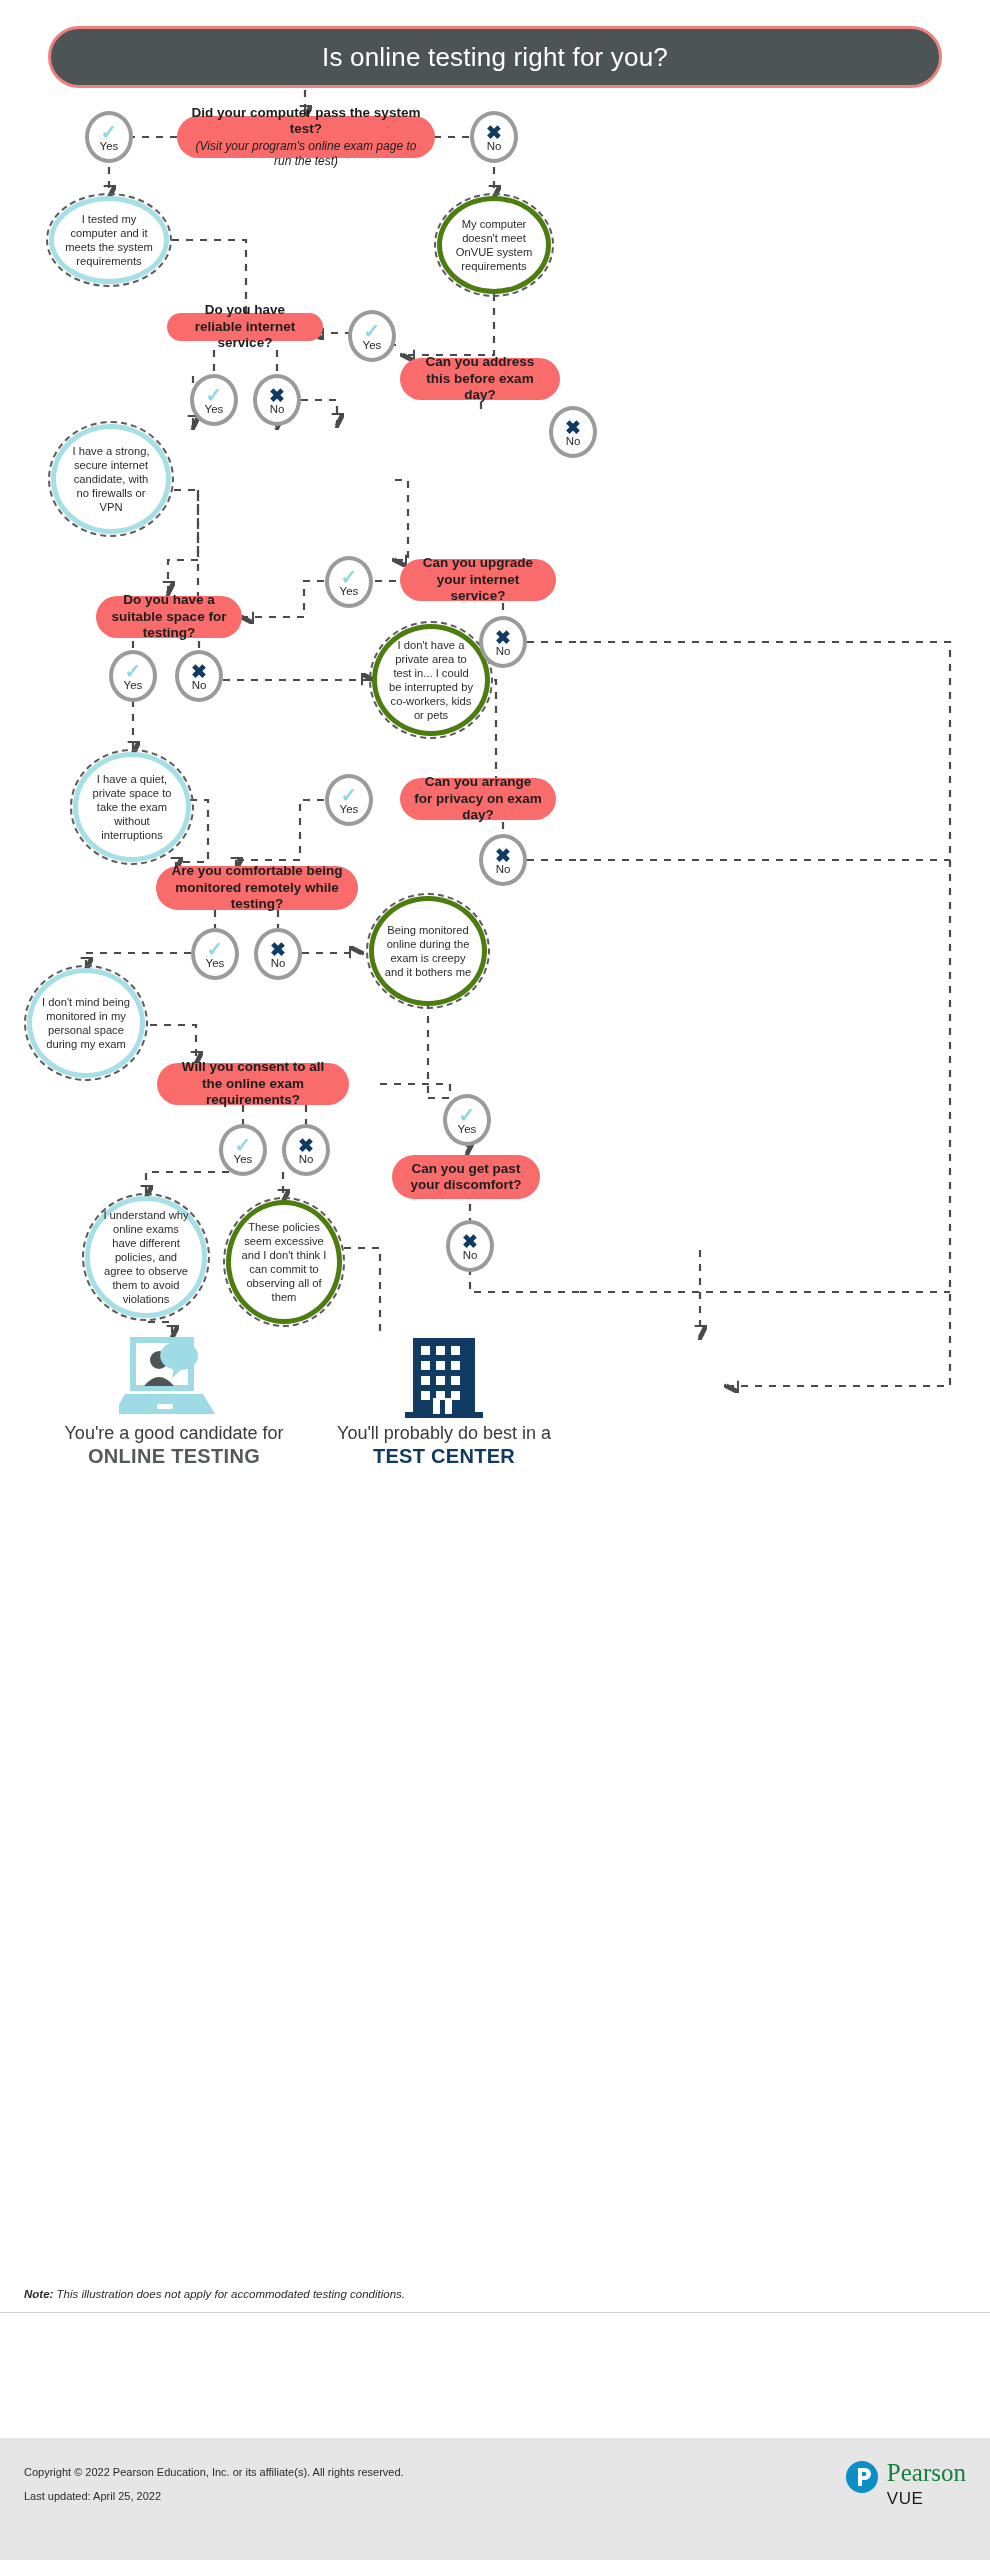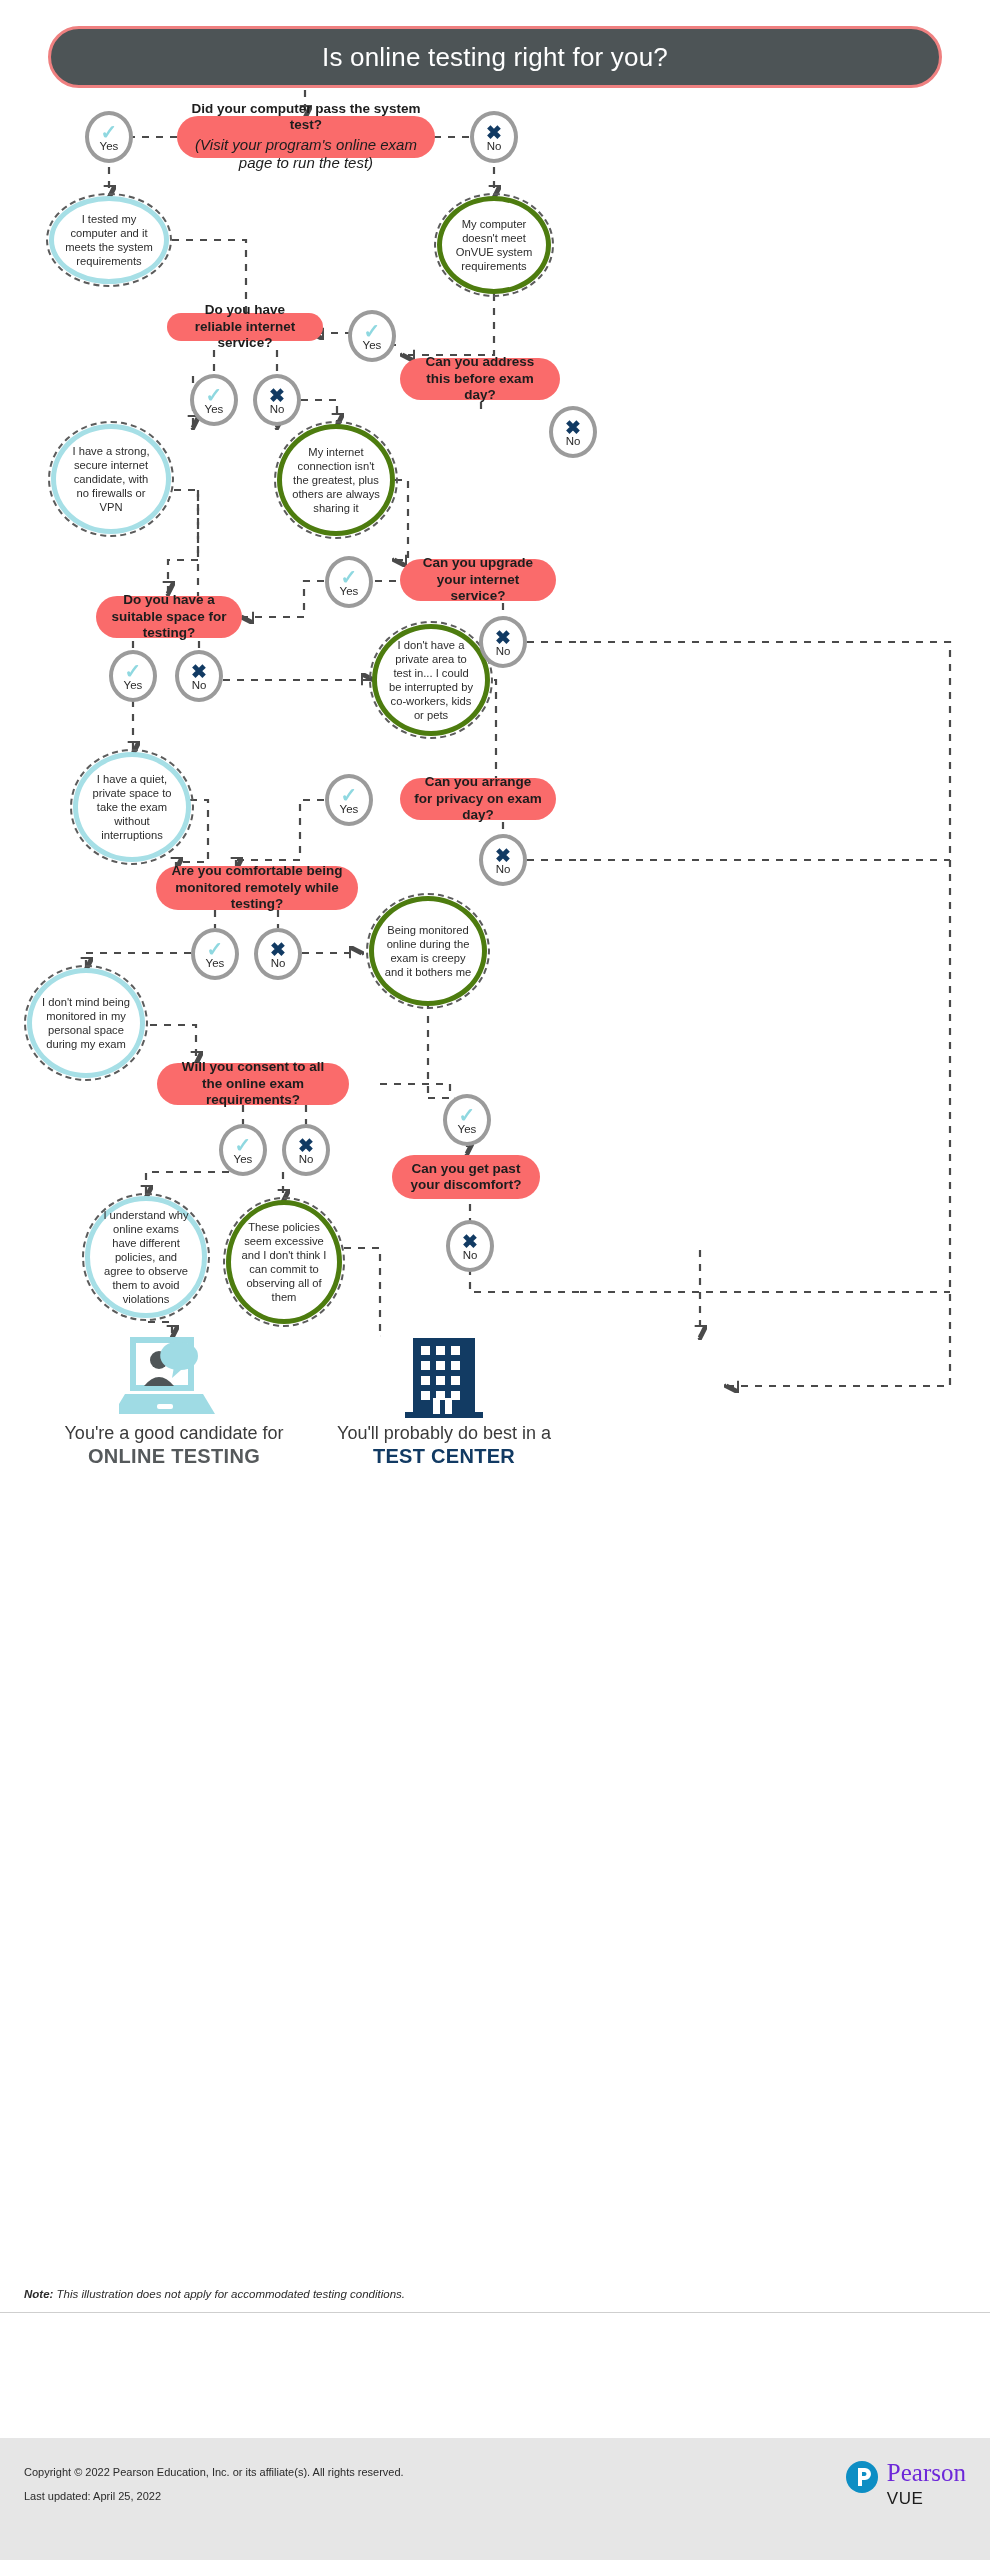--- a/index.html
+++ b/index.html
@@ -22,21 +22,21 @@
   }
   .banner .t{ color:#ffffff; font-size:26px; letter-spacing:.2px; }
 
   
   .q{
     position:absolute; background:#fa6b6b; border-radius:26px;
     display:flex; flex-direction:column; align-items:flex-start; justify-content:center;
     text-align:center; color:#1d1d1d; z-index:3; padding:6px 14px;
   }
   .q .q1{ font-size:13.5px; font-weight:bold; line-height:1.22; }
-  .q .q2{ font-size:15px; font-style:italic; line-height:1.25; margin-top:2px; }
+  .q .q2{ font-size:12px; font-style:italic; line-height:1.25; margin-top:2px; }
 
   
   .yn{
     position:absolute; width:48px; height:52px; border-radius:50%;
     border:4px solid #9b9b9b; background:#ffffff; z-index:4;
     display:flex; flex-direction:column; align-items:center; justify-content:center;
   }
   .yn .gl{ line-height:1; margin-bottom:-2px; }
   .yn .gl.chk{ color:#8fd8e0; font-size:20px; font-weight:bold; }
   .yn .gl.ex{ color:#113a63; font-size:19px; font-weight:bold; }
@@ -65,21 +65,21 @@
 
   
   .note{ position:absolute; left:24px; top:2288px; font-size:11.5px; font-style:italic; color:#2b2b2b; z-index:3;}
   .note b{ font-style:italic; }
   .rule{ position:absolute; left:0; top:2312px; width:990px; height:1px; background:#cfcfcf; z-index:3;}
   .footer{ position:absolute; left:0; top:2438px; width:990px; height:122px; background:#e6e6e6; z-index:3;}
   .footer .c1{ position:absolute; left:24px; top:28px; font-size:11px; color:#2b2b2b; }
   .footer .c2{ position:absolute; left:24px; top:52px; font-size:11px; color:#2b2b2b; }
   .brand{ position:absolute; right:24px; top:22px; display:flex; align-items:flex-start; gap:8px; }
   .brand .bt{ display:flex; flex-direction:column; }
-  .brand .p{ font-family:"Liberation Serif", serif; font-size:25px; color:#6d28d9; line-height:1; }
+  .brand .p{ font-family:"Liberation Serif", serif; font-size:25px; color:#15803d; line-height:1; }
   .brand .v{ font-size:17px; color:#1c1c1c; letter-spacing:.5px; margin-top:4px;}
 </style>
 </head>
 <body>
 
 <div id="stage">
 
   <svg id="wires" viewBox="0 0 990 2560">
     <defs>
       <marker id="ah" markerWidth="7" markerHeight="7" refX="5.2" refY="3" orient="auto">
@@ -228,24 +228,20 @@
   <div class="yn" style="left:253px; top:374px;">
     <span class="gl ex">✖</span>
     <span class="lb">No</span>
   </div>
 
   <div class="ans teal" style="left:51px; top:424px; width:120px; height:110px;">
     <span class="halo"></span>
     <span class="inner">I have a strong, secure internet candidate, with no firewalls or VPN</span>
   </div>
 
-  <div class="ans navy" style="left:277px; top:424px; width:118px; height:112px;">
-    <span class="halo"></span>
-    <span class="inner">My internet connection isn't the greatest, plus others are always sharing it</span>
-  </div>
 
   <div class="q" style="left:400px; top:559px; width:156px; height:42px;">
     <div class="q1">Can you upgrade your internet service?</div>
   </div>
 
   <div class="yn" style="left:325px; top:556px;">
     <span class="gl chk">✓</span>
     <span class="lb">Yes</span>
   </div>
   <div class="yn" style="left:479px; top:616px;">

